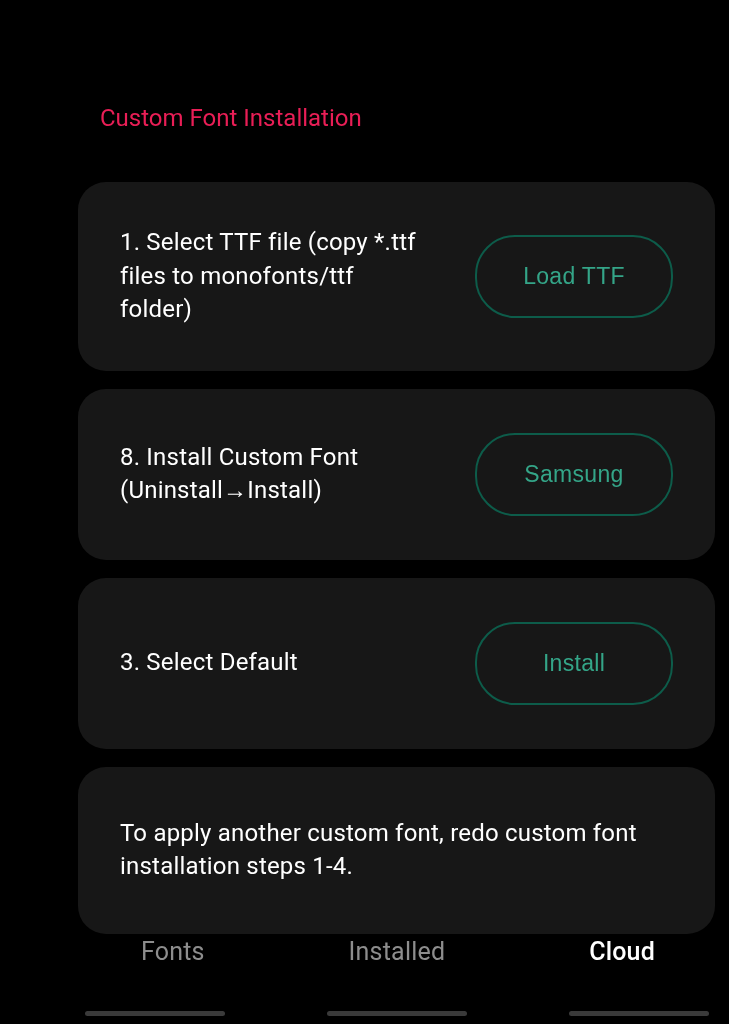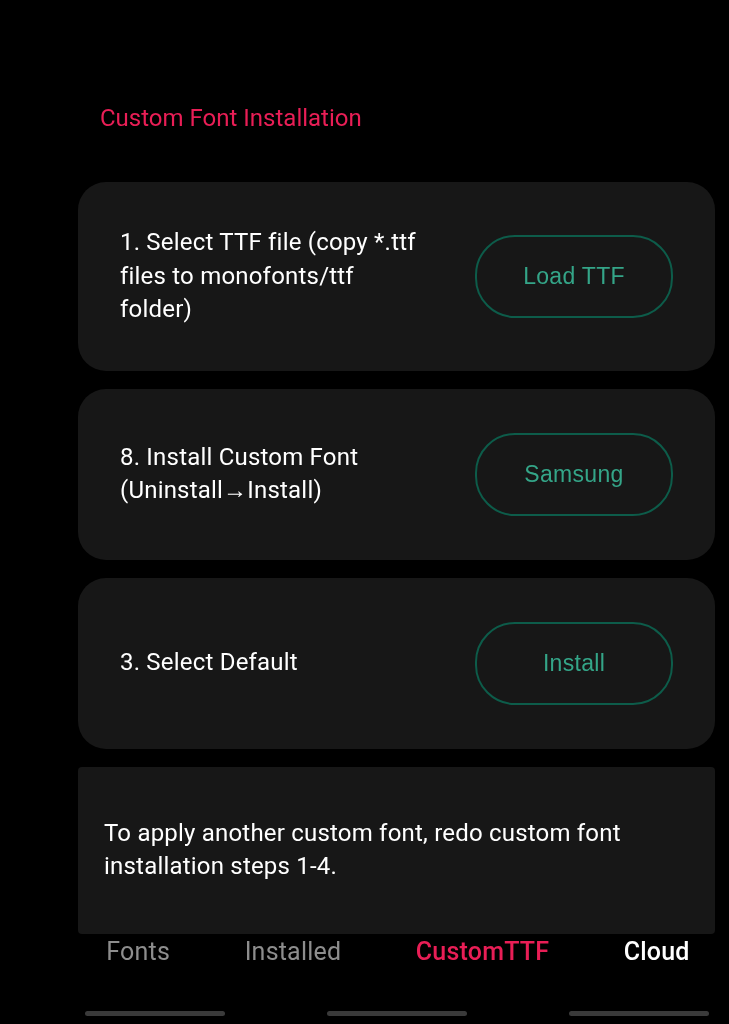--- a/index.html
+++ b/index.html
@@ -50,22 +50,22 @@
     width: 198px;
     font-size: 23px;
     font-weight: 400;
     cursor: pointer;
     text-align: center;
     flex-shrink: 0;
     letter-spacing: 0.3px;
   }
   .info-card {
     background: #171717;
-    border-radius: 4px;
-    padding: 34px 10px;
+    border-radius: 28px;
+    padding: 34px 26px;
     margin-bottom: 18px;
   }
   .info-text {
     color: #ffffff;
     font-size: 24px;
     line-height: 1.4;
     letter-spacing: 0.2px;
   }
   .bottom-nav {
     position: absolute;
@@ -132,21 +132,20 @@
 
 
   <div class="info-card">
     <div class="info-text">To apply another custom font, redo custom font installation steps 1-4.</div>
   </div>
 </div>
 
 <div class="bottom-nav">
   <div class="nav-item inactive">Fonts</div>
   <div class="nav-item inactive">Installed</div>
-  <div class="nav-item active">CustomTTF</div>
   <div class="nav-item info">Cloud</div>
 </div>
 
 <div class="gesture-bar">
   <div class="gesture-segment"></div>
   <div class="gesture-segment"></div>
   <div class="gesture-segment"></div>
 </div>
 
 </body></html>

